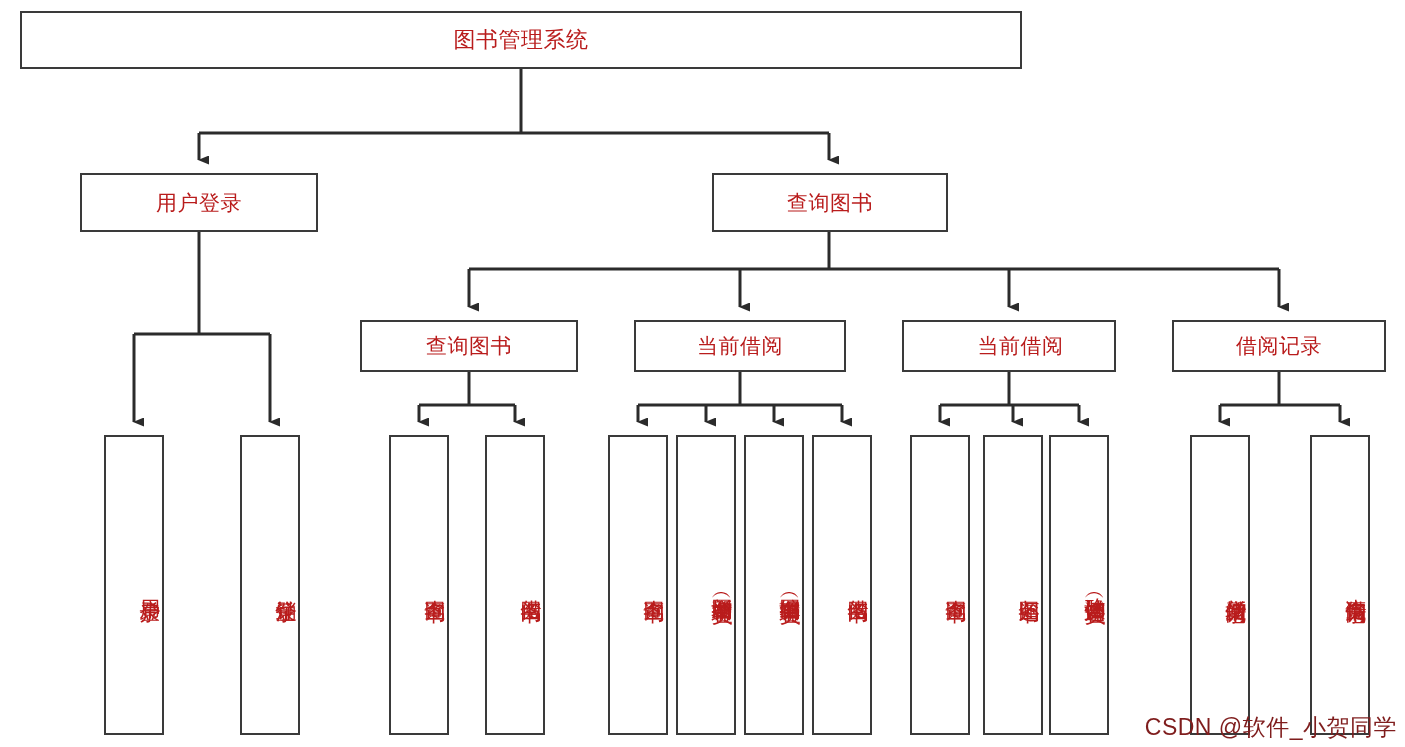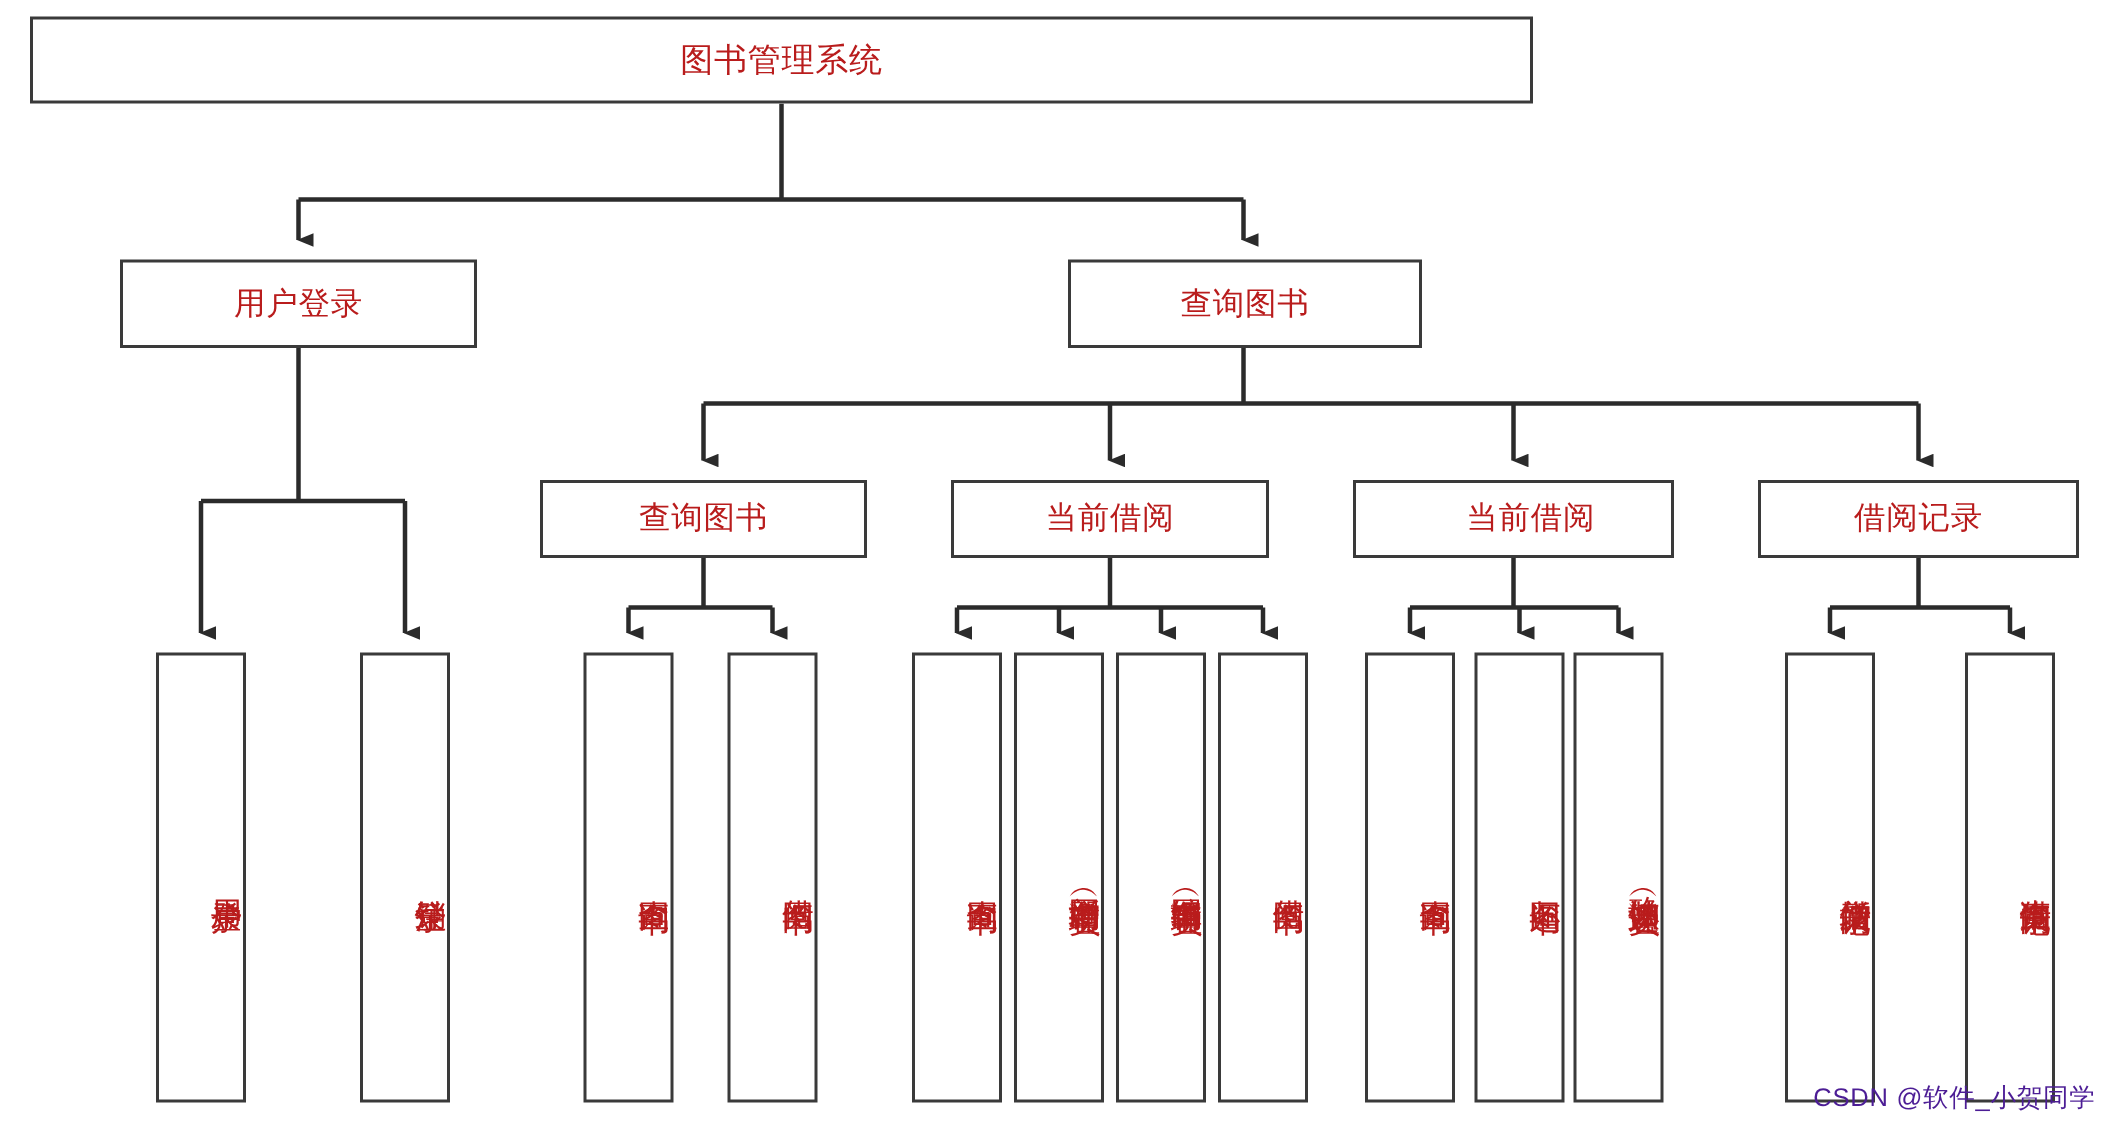--- a/index.html
+++ b/index.html
@@ -55,22 +55,22 @@
     align-items: flex-start;
     justify-content: center;
   }
   .node.vert .vtext {
     display: block;
   }
   #watermark {
     position: absolute;
     right: 8px;
     bottom: 4px;
-    font-size: 17px;
-    color: #4c1d95;
+    font-size: 23px;
+    color: #7f1d1d;
     letter-spacing: 0.5px;
     white-space: nowrap;
   }
 </style>
 </head>
 <body>
 
 <div id="canvas">
 
   <svg class="edges" viewBox="0 0 1405 747">

